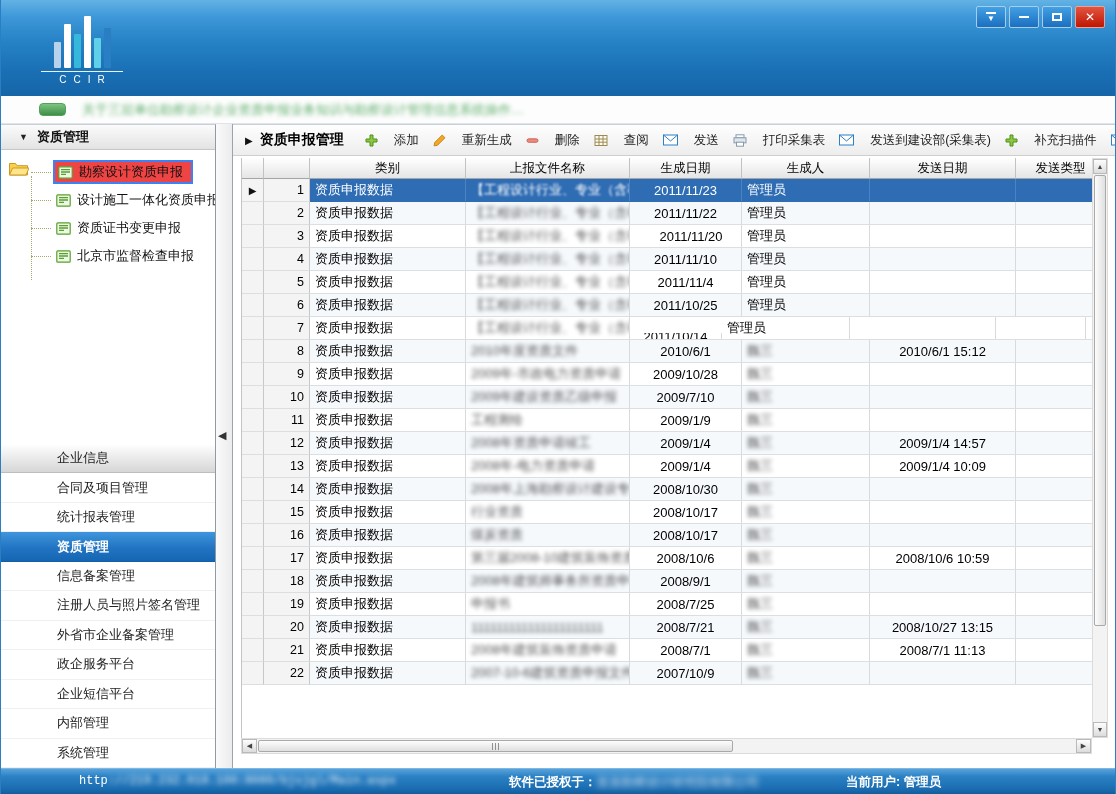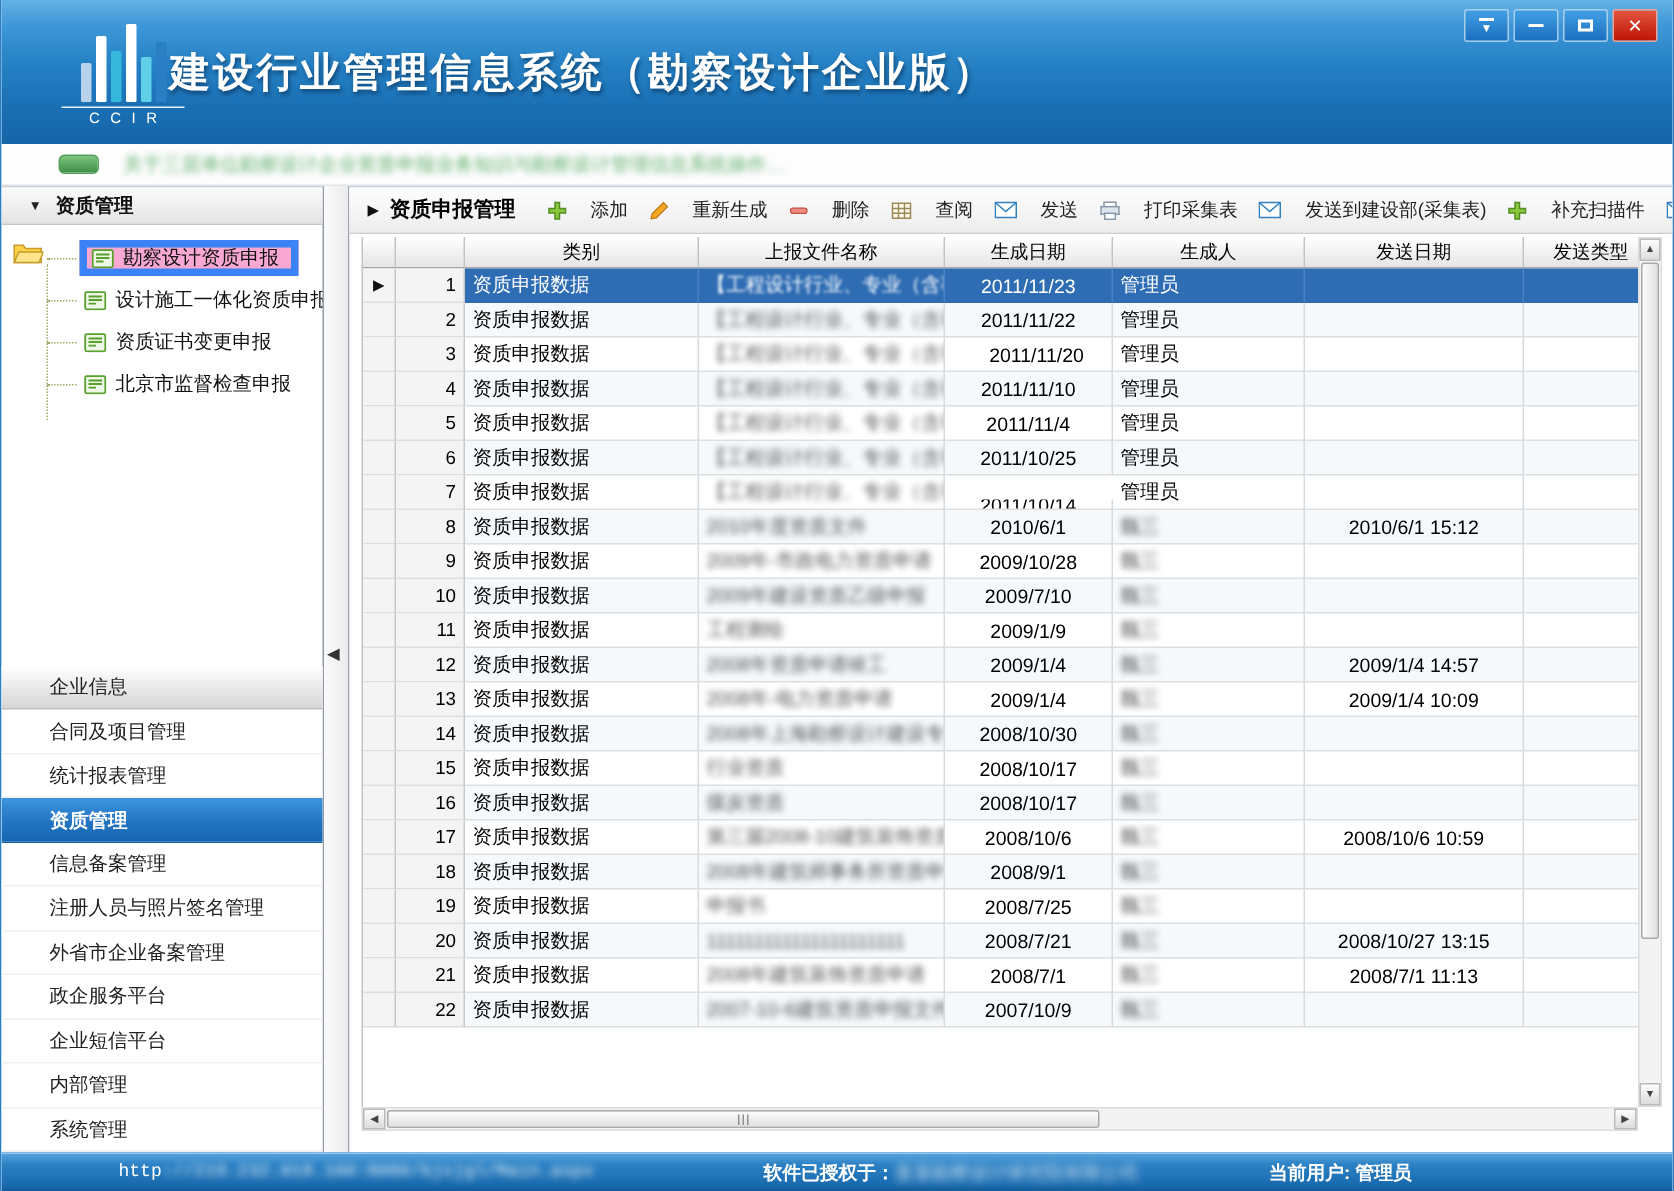--- a/index.html
+++ b/index.html
@@ -40,25 +40,25 @@
   .panel-head { height:25px; background:linear-gradient(180deg,#fbfbfb,#e3e3e3); border-bottom:1px solid #c6c6c6;
     display:flex; align-items:center; font-size:13px; font-weight:bold; color:#111; }
   .panel-head .tri { font-size:9px; margin:0 9px 0 18px; color:#222; }
   .tree { position:relative; padding-top:8px; height:292px; overflow:hidden; }
   .tree-vline { position:absolute; left:30px; top:26px; width:1px; height:104px; border-left:1px dotted #a8a868; }
   .folder { position:absolute; left:7px; top:10px; }
   .tree-items { margin-left:52px; }
   .titem { position:relative; height:28px; display:flex; align-items:center; cursor:pointer; }
   .titem::before { content:''; position:absolute; left:-22px; top:50%; width:20px; border-top:1px dotted #a8a868; }
   .ti-inner { display:flex; align-items:center; gap:6px; padding:2px 8px 2px 3px; height:24px; }
-  .titem.sel .ti-inner { background:#f9a8d4; border:5px solid #3b82f6; }
+  .titem.sel .ti-inner { background:#ef4444; border:2px solid #3b82f6; }
   .titem .lbl { font-size:13px; color:#111; white-space:nowrap; }
 
   .menu { position:absolute; left:0; top:319px; bottom:0; width:100%; display:flex; flex-direction:column; background:#fff; }
-  .mitem { flex:1; display:flex; align-items:center; padding-left:32px; font-size:13px; color:#222;
+  .mitem { flex:1; display:flex; align-items:center; padding-left:56px; font-size:13px; color:#222;
     border-bottom:1px solid #f0f0f0; cursor:pointer; white-space:nowrap; }
   .mitem.header { background:linear-gradient(180deg,#ffffff,#d6d6d6); border-bottom:1px solid #bdbdbd; }
   .mitem.sel { background:linear-gradient(180deg,#3e95dd 0%,#2274c2 55%,#1565b2 100%);
     color:#fff; font-weight:bold; border-bottom:1px solid #1160a8; }
 
   
   .collapse-strip { position:absolute; left:215px; top:124px; width:17px; bottom:26px;
     background:linear-gradient(90deg,#fafafa,#ececec); border-right:1px solid #9aa4ae; }
   .collapse-arrow { position:absolute; left:2px; top:305px; font-size:11px; color:#333; cursor:pointer; }
 
@@ -129,21 +129,20 @@
         <i style="height: 26px; background: rgb(185, 210, 236);"></i>
         <i style="height: 44px; background: rgb(255, 255, 255);"></i>
         <i style="height: 34px; background: rgb(53, 184, 220);"></i>
         <i style="height: 52px; background: rgb(255, 255, 255);"></i>
         <i style="height: 30px; background: rgb(95, 208, 232);"></i>
         <i style="height: 40px; background: rgb(42, 126, 196);"></i>
       </div>
     <div class="logo-line"></div>
     <div class="logo-text">CCIR</div>
   </div>
-  <div class="app-title">建设行业管理信息系统（勘察设计企业版）</div>
   <div class="winbtns">
       <div class="winbtn">
         <span style="display:flex;flex-direction:column;align-items:center;">
           <b class="rollbar"></b>
           <span class="rollarr">▼</span>
         </span>
       </div>
       <div class="winbtn">
         <span style="display:flex;flex-direction:column;align-items:center;">
           <span class="minbar"></span>
@@ -468,21 +467,21 @@
             <div class="tcell " style="width: 90px;"></div>
             <div class="rfill"></div>
           </div>
           <div class="trow">
             <div class="tcell cmark" style="width: 22px;"></div>
             <div class="tcell cnum" style="width: 46px;">7</div>
             <div class="tcell " style="width: 156px;">资质申报数据</div>
             <div class="tcell " style="width: 164px;">
               <span class="bl2">【工程设计行业、专业（含事务所…</span>
             </div>
-            <div class="tcell ctr" style="width: 112px; margin-top: 16px;">2011/10/14</div>
+            <div class="tcell ctr" style="width: 92px; margin-top: 16px;">2011/10/14</div>
             <div class="tcell " style="width: 128px;">
               <span class="">管理员</span>
             </div>
             <div class="tcell ctr" style="width: 146px;"></div>
             <div class="tcell " style="width: 90px;"></div>
             <div class="rfill"></div>
           </div>
           <div class="trow alt">
             <div class="tcell cmark" style="width: 22px;"></div>
             <div class="tcell cnum" style="width: 46px;">8</div>

